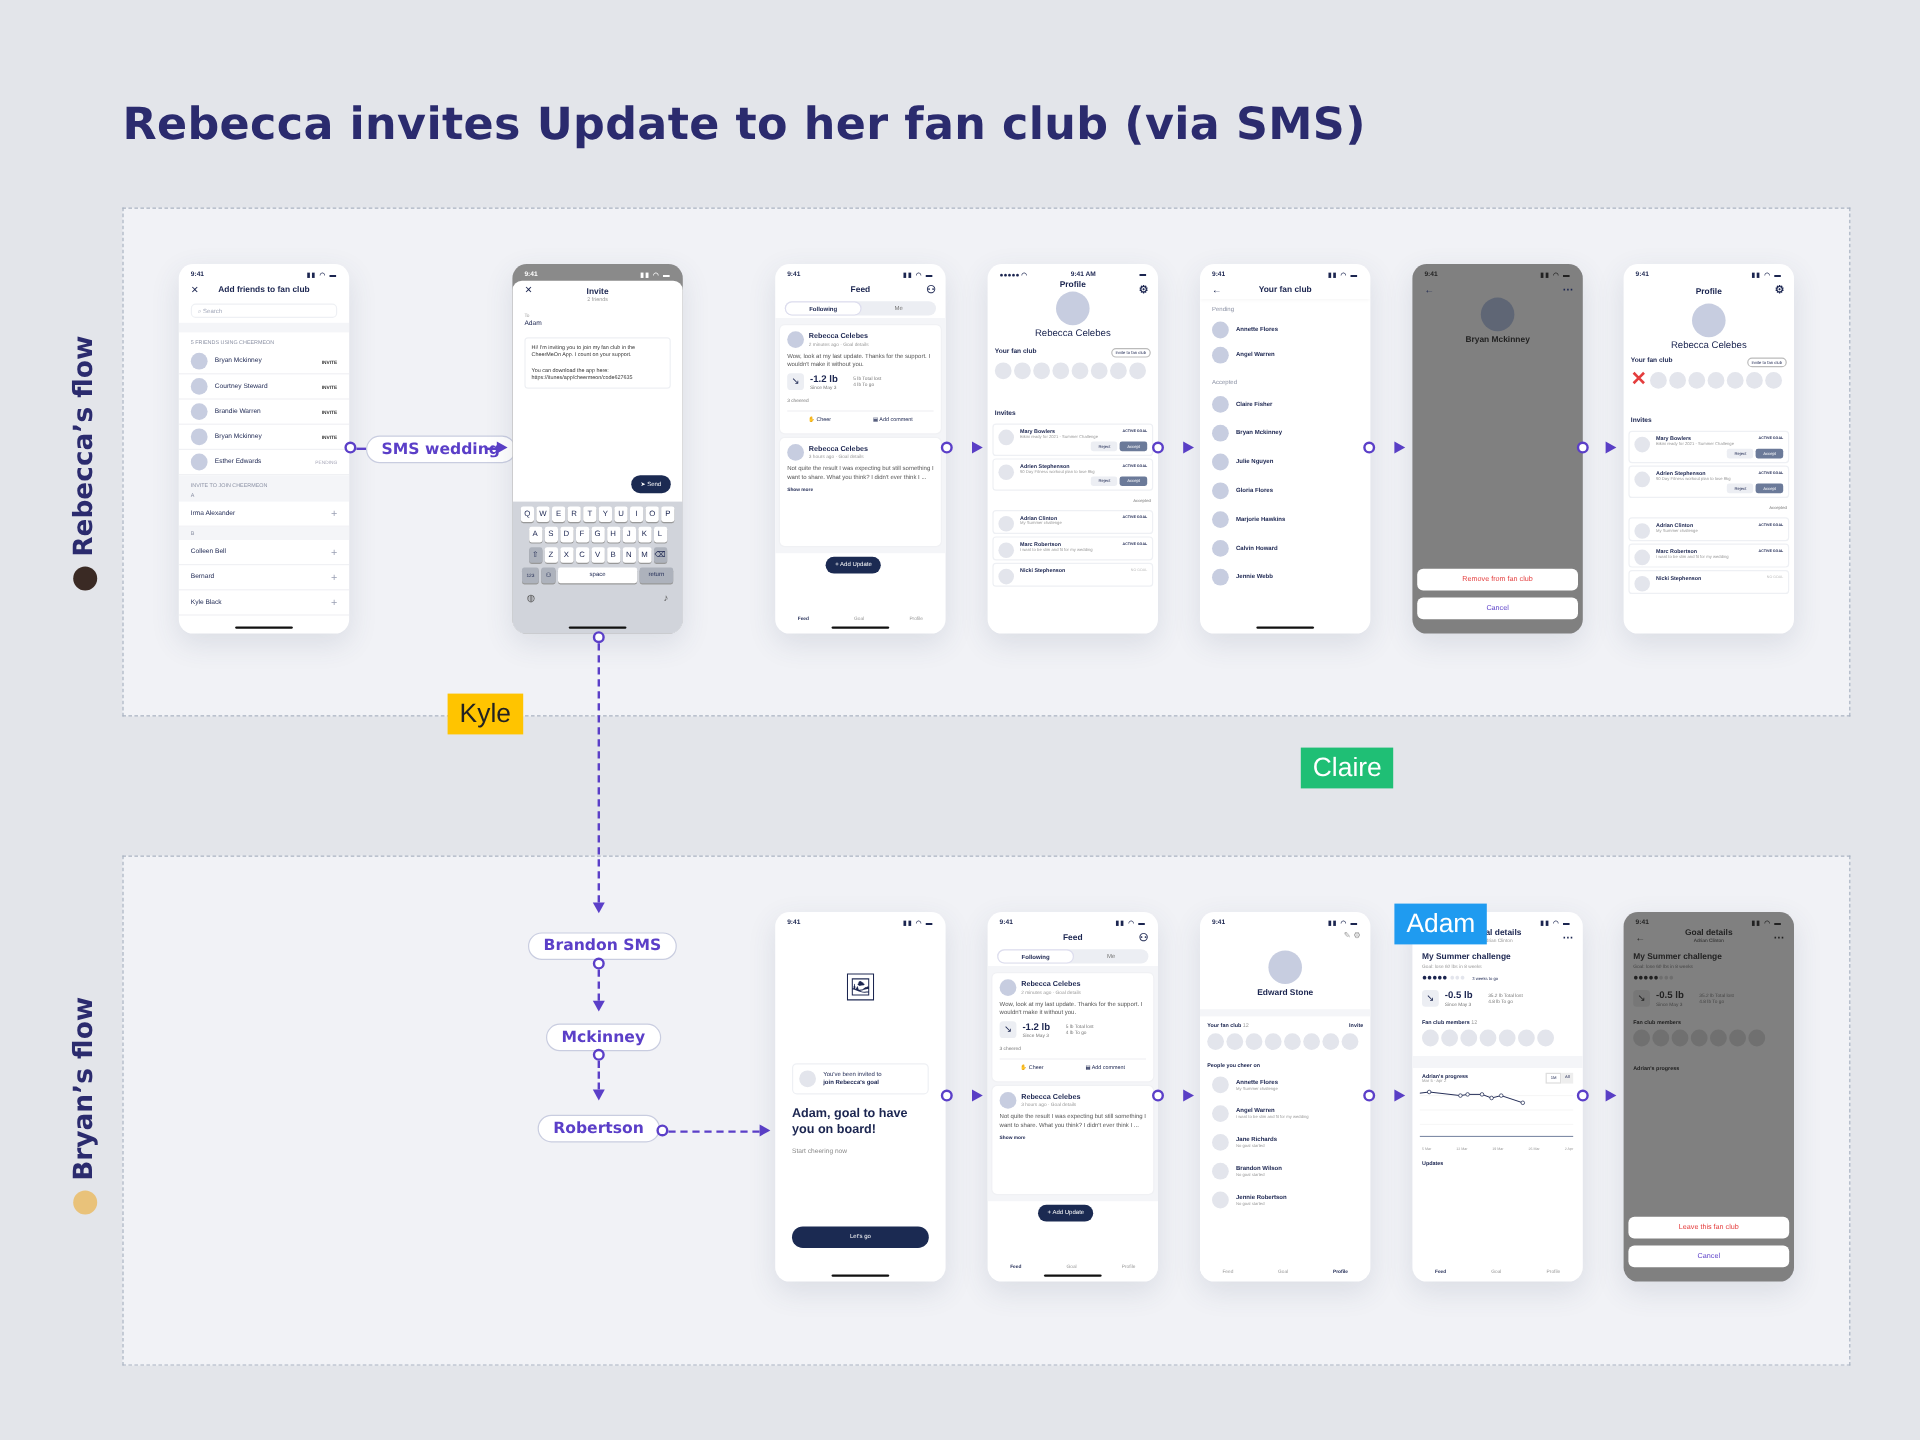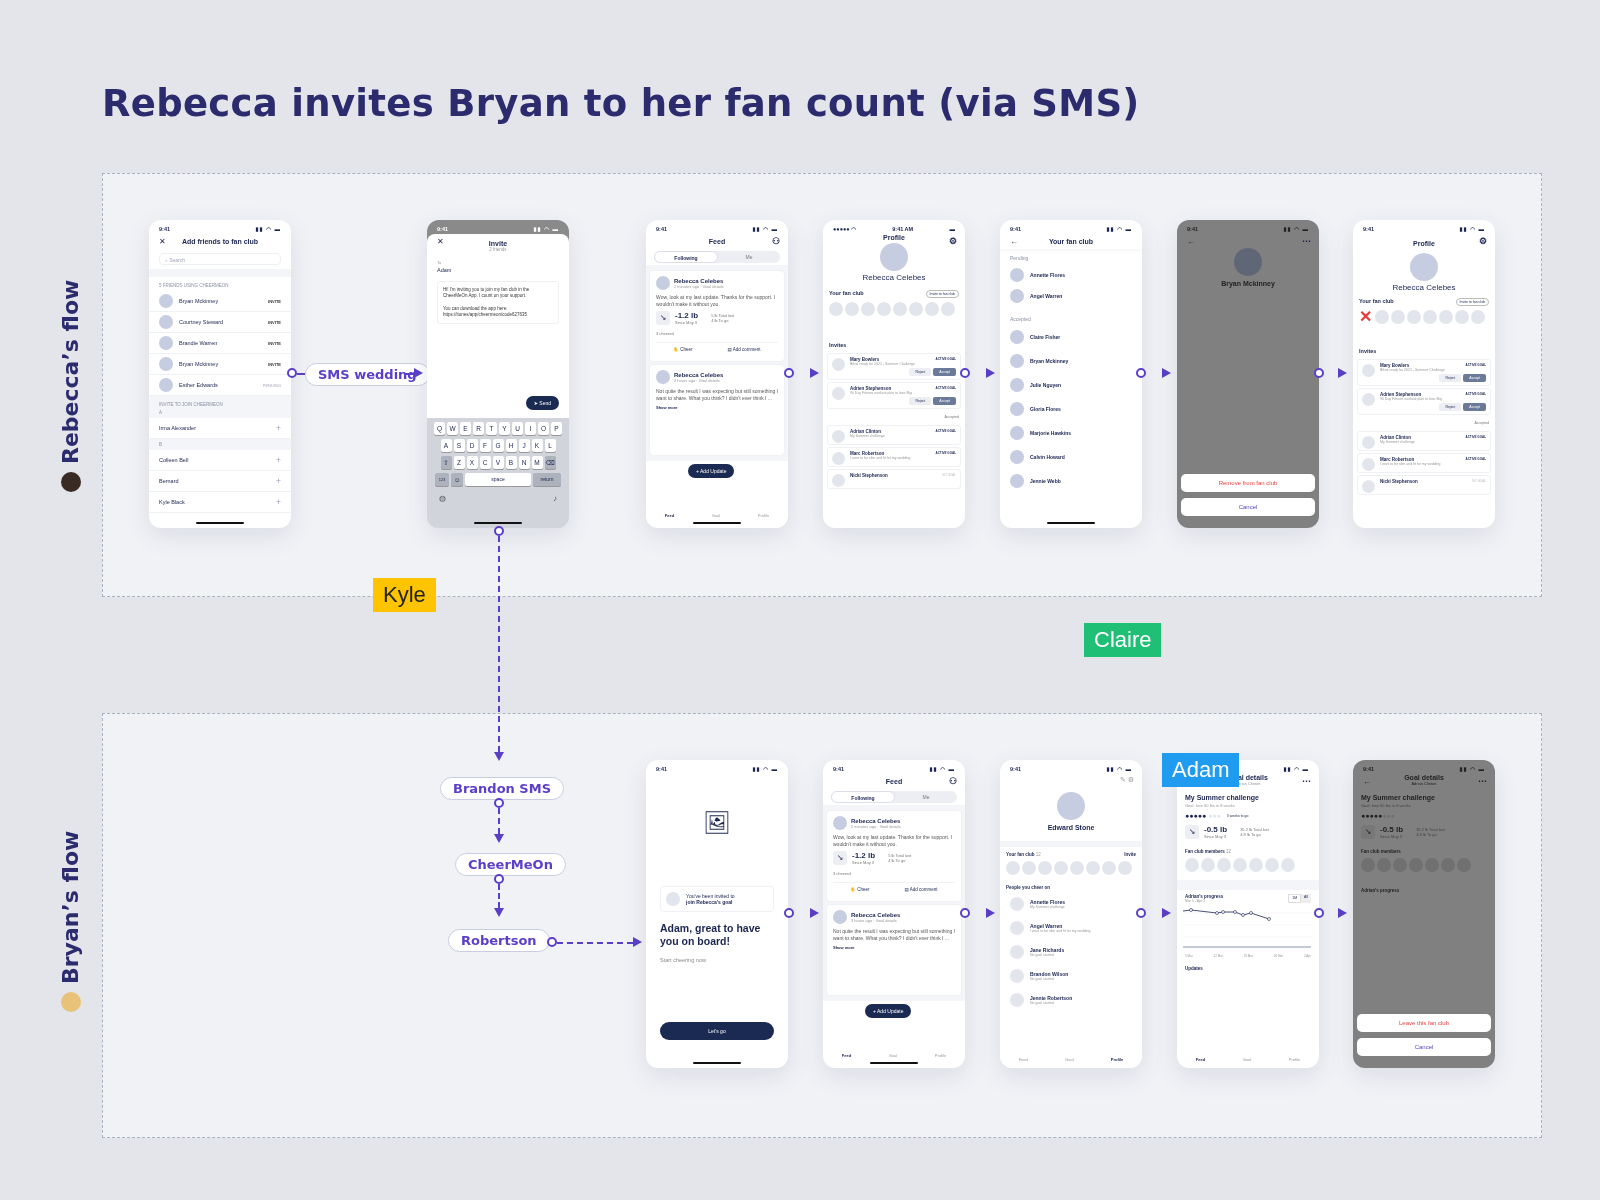--- a/index.html
+++ b/index.html
@@ -63,21 +63,21 @@
 .btns span{font-size:3.5px;padding:2px 6px;border-radius:2px;background:#eceef3}
 .btns .acc{background:#6b7a99;color:#fff}
 .sheet{position:absolute;left:4px;right:4px;background:#fff;border-radius:5px;text-align:center;font-size:6px;padding:6px 0}
 .red{color:#e43d3d}
 .blue{color:#5b3fc8}
 .bigav{width:28px;height:28px;border-radius:50%;background:#c7cde0;margin:2px auto}
 </style>
 </head>
 <body>
 
-<div class="title">Rebecca invites Bryan to her fan count (via SMS)</div>
+<div class="title">Rebecca invites Update to her fan club (via SMS)</div>
 
 <div class="lane" style="top:173px;height:424px"></div>
 <div class="lane-label" style="left:58px;top:492px">
   <span class="emoji" style="background:#3a2a24"></span>
   <span>Rebecca’s flow</span>
 </div>
 
 <div class="lane" style="top:713px;height:425px"></div>
 <div class="lane-label" style="left:58px;top:1012px">
   <span class="emoji" style="background:#e9c27a"></span>
@@ -481,21 +481,21 @@
 
 <div class="dot" style="left:494px;top:526px"></div>
 <div class="vconn" style="left:498px;top:536px;height:216px"></div>
 <div class="arrd" style="left:494px;top:752px"></div>
 
 <div class="pill" style="left:440px;top:777px">Brandon SMS</div>
 <div class="dot" style="left:494px;top:798px"></div>
 <div class="vconn" style="left:498px;top:808px;height:26px"></div>
 <div class="arrd" style="left:494px;top:834px"></div>
 
-<div class="pill" style="left:455px;top:853px">CheerMeOn</div>
+<div class="pill" style="left:455px;top:853px">Mckinney</div>
 <div class="dot" style="left:494px;top:874px"></div>
 <div class="vconn" style="left:498px;top:884px;height:24px"></div>
 <div class="arrd" style="left:494px;top:908px"></div>
 
 <div class="pill" style="left:448px;top:929px">Robertson</div>
 <div class="dot" style="left:547px;top:937px"></div>
 <div class="conn" style="left:557px;top:942px;width:76px"></div>
 <div class="arr" style="left:633px;top:937px"></div>
 
 <div class="phone" style="left:646px;top:760px">
@@ -504,21 +504,21 @@
       <span class="ic">▮▮ ◠ ▬</span>
     </div>
   <div style="text-align:center;margin-top:36px;font-size:22px">🖼</div>
   <div style="margin:50px 14px 0;border:1px solid #eef0f4;border-radius:4px;padding:5px;display:flex;gap:6px;align-items:center">
       <div class="avg"></div>
       <div style="font-size:5px;line-height:1.3">
         <div>You've been invited to</div>
         <div style="font-weight:700">join Rebecca's goal</div>
       </div>
     </div>
-  <div style="margin:10px 14px 0;font-size:10.5px;font-weight:700;line-height:1.2">Adam, great to have you on board!</div>
+  <div style="margin:10px 14px 0;font-size:10.5px;font-weight:700;line-height:1.2">Adam, goal to have you on board!</div>
   <div style="margin:10px 14px;font-size:5.5px;color:#888">Start cheering now</div>
   <div style="position:absolute;left:14px;right:14px;top:262px;background:#1b2a52;color:#fff;border-radius:10px;text-align:center;font-size:5px;padding:6px 0">Let's go</div>
   <div class="bar"></div>
 </div>
 
 <div class="dot" style="left:784px;top:908px"></div>
 <div class="arr" style="left:810px;top:908px"></div>
 
 <div class="phone" style="left:823px;top:760px">
   <div class="sb">

